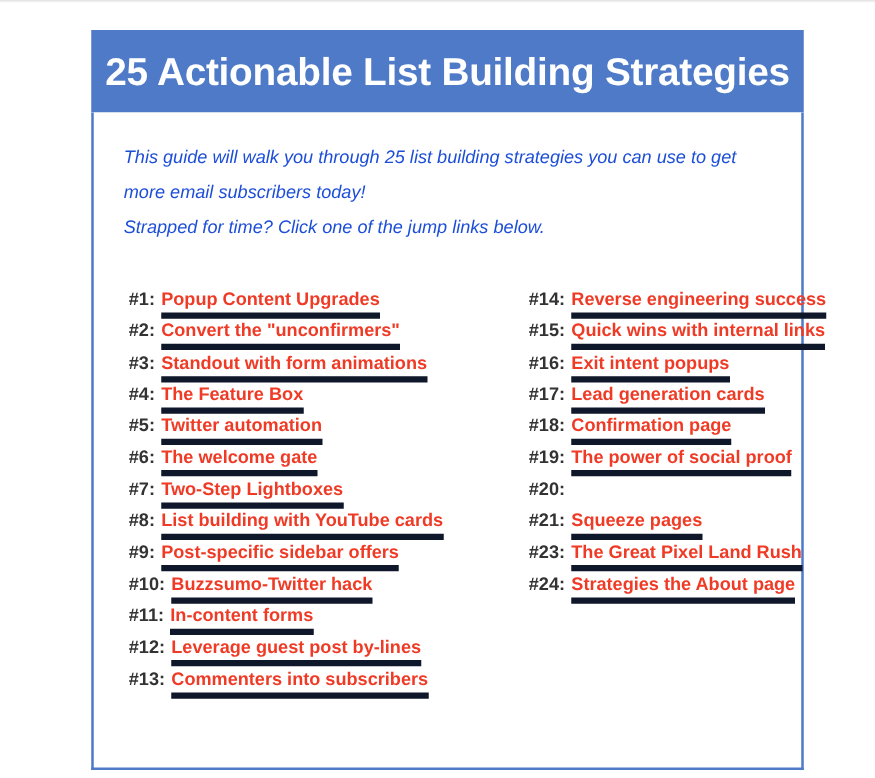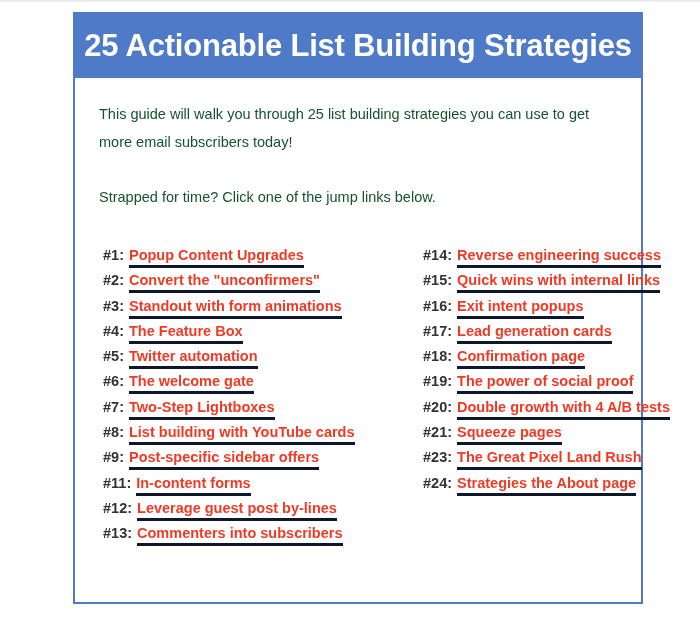--- a/index.html
+++ b/index.html
@@ -20,21 +20,21 @@
     position: absolute;
     top: 0; left: 0;
     width: 700px;
     height: 2px;
     background: linear-gradient(to bottom, #e2e2e2, #f7f7f7);
   }
 
   .guide-card {
     position: absolute;
     left: 38px;
-    top: 12px;
+    top: 24px;
     width: 570px;
     padding-left: 35px;
   }
 
   .card-header {
     background: #4e7ac7;
     height: 66px;
     display: flex;
     align-items: center;
     justify-content: center;
@@ -57,28 +57,28 @@
     background: #ffffff;
     box-sizing: border-box;
     height: 526px;
     padding: 22px 22px 0 22px;
   }
 
   .intro-block {
     padding: 0 2px;
   }
   .intro-para {
-    color: #14532d;
+    color: #1d4ed8;
     font-size: 14.5px;
     line-height: 28px;
     margin: 0;
     max-width: 588px;
+    font-style: italic;
   }
   .intro-para.second {
-    margin-top: 27px;
   }
 
   .jump-columns {
     display: flex;
     margin-top: 36px;
     padding-left: 6px;
   }
   .jump-col {
     width: 306px;
     flex: 0 0 auto;
@@ -97,21 +97,21 @@
     color: #333333;
     font-size: 14.5px;
     font-weight: bold;
     margin-right: 5px;
   }
   .jump-link {
     color: #ef3b26;
     font-size: 14.5px;
     font-weight: bold;
     text-decoration: none;
-    border-bottom: 3px solid #0f172a;
+    border-bottom: 5px solid #0f172a;
     padding-bottom: 2px;
     cursor: pointer;
   }
 </style>
 </head>
 <body>
 
 <div class="top-hairline"></div>
 
 <div class="guide-card">
@@ -159,20 +159,24 @@
           </div>
           <div class="jump-row">
             <span class="jump-num">#8:</span>
             <a class="jump-link" href="#">List building with YouTube cards</a>
           </div>
           <div class="jump-row">
             <span class="jump-num">#9:</span>
             <a class="jump-link" href="#">Post-specific sidebar offers</a>
           </div>
           <div class="jump-row">
+            <span class="jump-num">#10:</span>
+            <a class="jump-link" href="#">Buzzsumo-Twitter hack</a>
+          </div>
+          <div class="jump-row">
             <span class="jump-num">#11:</span>
             <a class="jump-link" href="#">In-content forms</a>
           </div>
           <div class="jump-row">
             <span class="jump-num">#12:</span>
             <a class="jump-link" href="#">Leverage guest post by-lines</a>
           </div>
           <div class="jump-row">
             <span class="jump-num">#13:</span>
             <a class="jump-link" href="#">Commenters into subscribers</a>
@@ -198,21 +202,20 @@
           <div class="jump-row">
             <span class="jump-num">#18:</span>
             <a class="jump-link" href="#">Confirmation page</a>
           </div>
           <div class="jump-row">
             <span class="jump-num">#19:</span>
             <a class="jump-link" href="#">The power of social proof</a>
           </div>
           <div class="jump-row">
             <span class="jump-num">#20:</span>
-            <a class="jump-link" href="#">Double growth with 4 A/B tests</a>
           </div>
           <div class="jump-row">
             <span class="jump-num">#21:</span>
             <a class="jump-link" href="#">Squeeze pages</a>
           </div>
           <div class="jump-row">
             <span class="jump-num">#23:</span>
             <a class="jump-link" href="#">The Great Pixel Land Rush</a>
           </div>
           <div class="jump-row">

